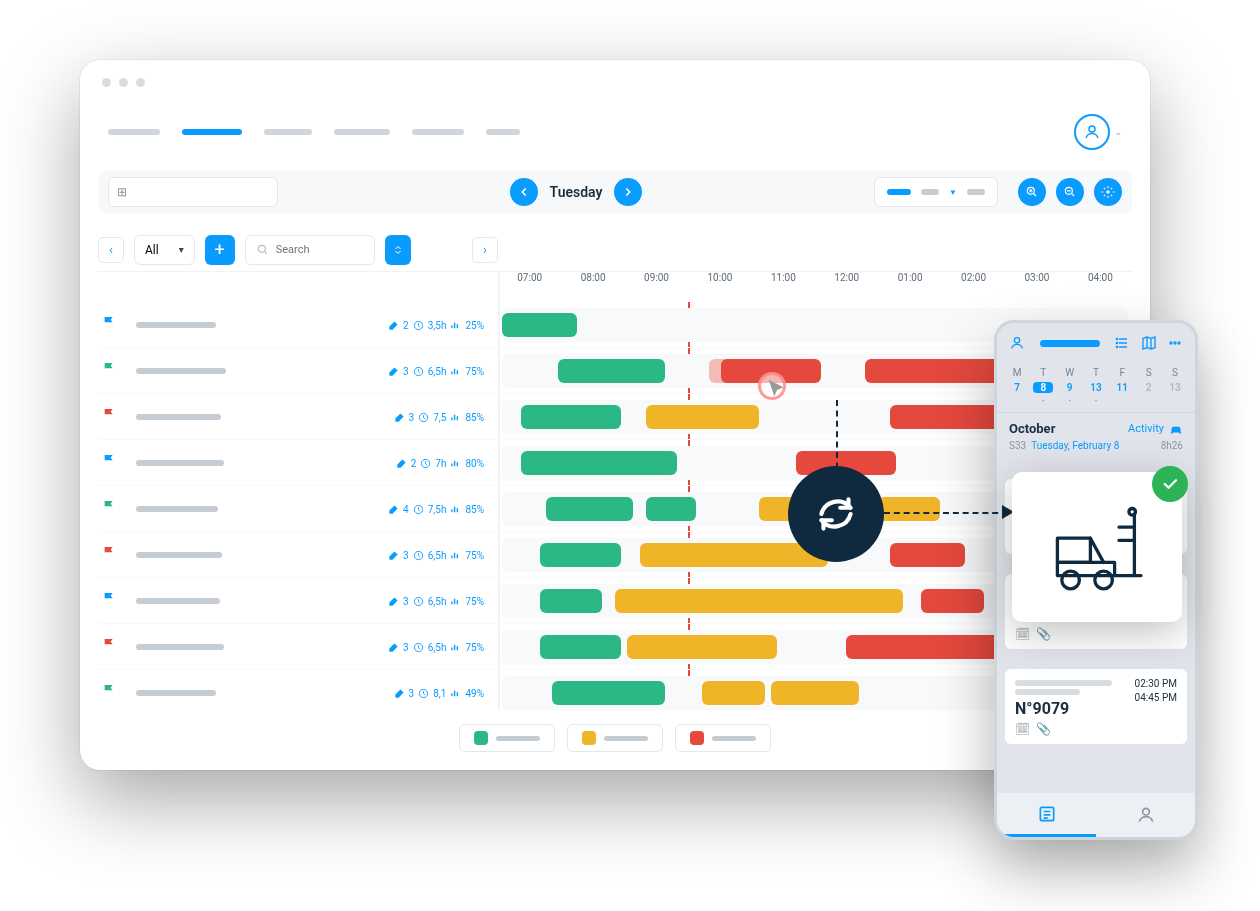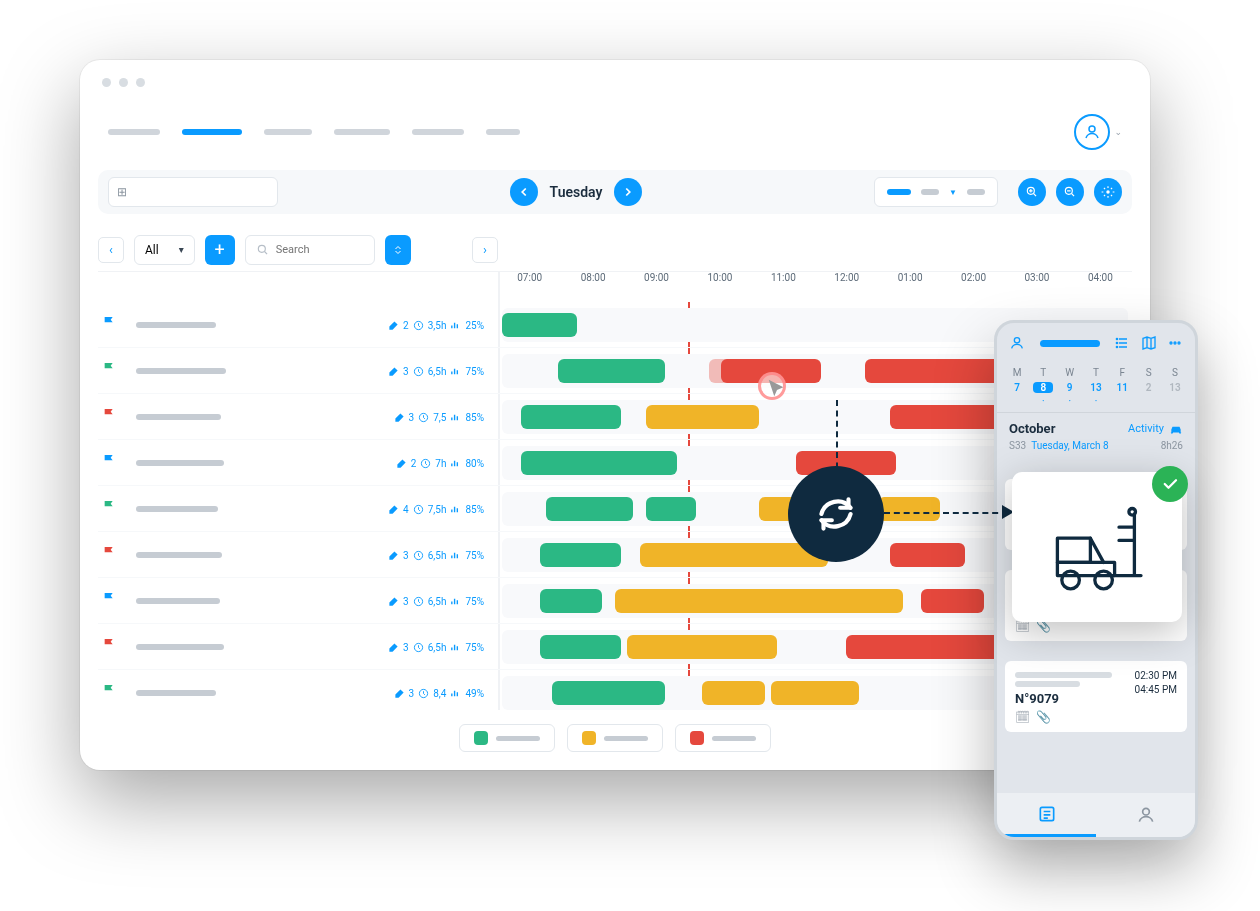--- a/index.html
+++ b/index.html
@@ -102,21 +102,21 @@
   .p-cal .dots span{width:20px;text-align:center;color:#0a9bff;font-size:6px}
   .p-section{padding:8px 12px}
   .p-section .hrow{display:flex;justify-content:space-between;align-items:center}
   .p-section .hrow b{font-size:13px}
   .p-driving{color:#0a9bff;display:flex;align-items:center;gap:5px;font-size:11px}
   .p-sub{display:flex;justify-content:space-between;color:#8c96a1;font-size:10px;margin-top:4px}
   .p-sub .dt{color:#0a9bff}
   .p-card{background:#fff;margin:20px 8px;border-radius:6px;padding:8px 10px;position:relative}
   .p-card .rstubs span{display:block;height:6px;background:#d8dde2;border-radius:3px;margin:3px 0}
   .p-card .times{position:absolute;right:10px;top:8px;text-align:right;font-size:10px;line-height:14px}
-  .p-card .no{font-weight:700;font-size:13px;margin-top:4px}
+  .p-card .no{font-weight:700;font-size:16px;margin-top:4px}
   .p-card .meta{display:flex;gap:6px;margin-top:4px}
   .p-card .meta span{font-size:12px;color:#9aa3ad}
   .p-tab{position:absolute;bottom:0;left:0;right:0;height:44px;background:#eceff3;display:flex}
   .p-tab span{flex:1;display:flex;align-items:center;justify-content:center}
   .p-tab svg{width:20px;height:20px;fill:none;stroke:#8c96a1;stroke-width:2}
   .p-tab .act svg{stroke:#0a9bff}
   .p-tab .act{border-bottom:3px solid #0a9bff}
   
   .fk-card{
     position:absolute;left:1012px;top:472px;width:170px;height:150px;
@@ -477,21 +477,21 @@
             <span class="name-stub" style="width:80px"></span>
             <span class="stats">
               <svg viewBox="0 0 24 24">
                 <path d="M14 3l7 7-11 11H3v-7z"></path>
               </svg>
               <span>3</span>
               <svg viewBox="0 0 24 24">
                 <circle cx="12" cy="12" r="9" fill="none" stroke="#0a9bff" stroke-width="2"></circle>
                 <path d="M12 7v5l3 3" stroke="#0a9bff" stroke-width="2" fill="none"></path>
               </svg>
-              <span>8,4</span>
+              <span>8,1</span>
               <svg viewBox="0 0 24 24">
                 <path d="M4 18v-6M10 18V6M16 18v-9" stroke="#0a9bff" stroke-width="3" fill="none"></path>
               </svg>
               <span>49%</span>
             </span>
           </div>
           <div class="row-lane">
             <div class="bar" style="left: 8%; width: 18%; background: rgb(43, 184, 132);"></div>
             <div class="bar" style="left: 32%; width: 10%; background: rgb(240, 180, 40);"></div>
             <div class="bar" style="left: 43%; width: 14%; background: rgb(240, 180, 40);"></div>
@@ -593,21 +593,21 @@
     <div class="hrow">
       <b>October</b>
       <span class="p-driving">
         <span>Activity</span>
         <svg width="14" height="14" viewBox="0 0 24 24" fill="#0a9bff">
             <path d="M4 13l2-5h12l2 5v5H4zM7 18a2 2 0 11-4 0M21 18a2 2 0 11-4 0"></path>
           </svg>
       </span>
     </div>
     <div class="p-sub">
-      <span><span>S33</span>&nbsp;&nbsp;<span class="dt">Tuesday, March 8</span></span>
+      <span><span>S33</span>&nbsp;&nbsp;<span class="dt">Tuesday, February 8</span></span>
       <span>8h26</span>
     </div>
   </div>
   <div id="pcards">
       <div class="p-card">
         <div class="rstubs">
           <span style="width:60%"></span>
           <span style="width:40%"></span>
         </div>
         <div class="times">

